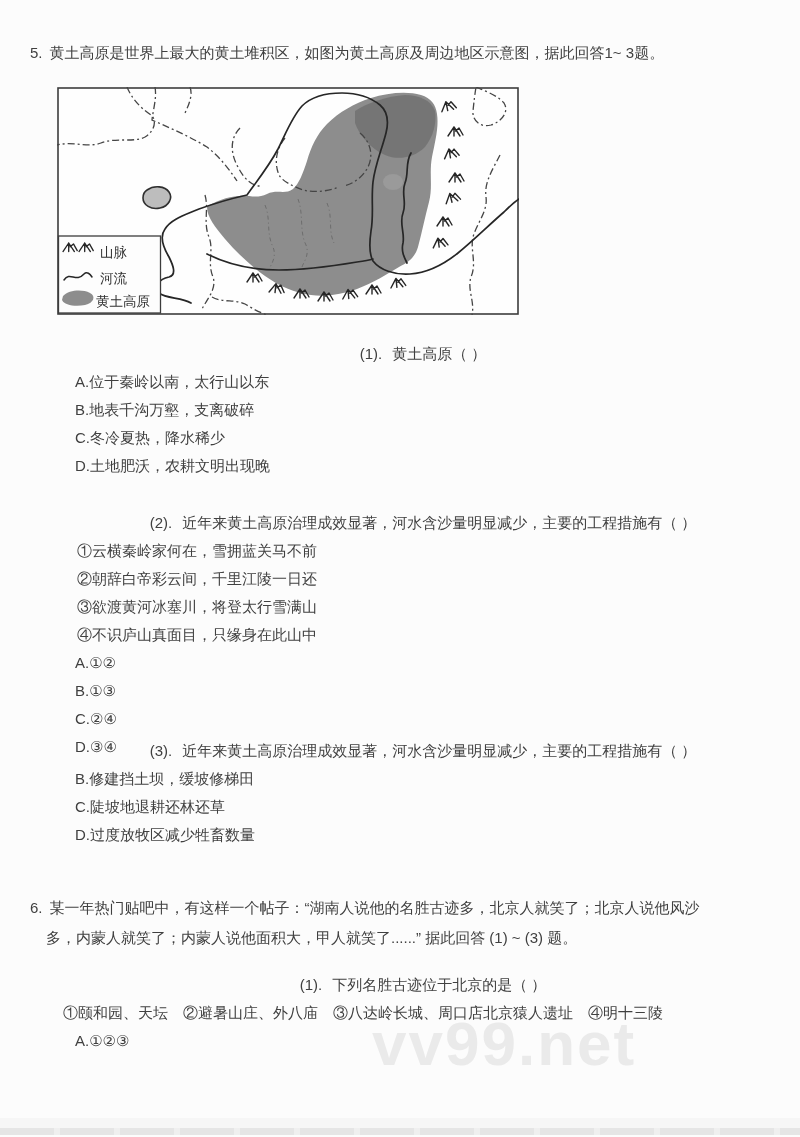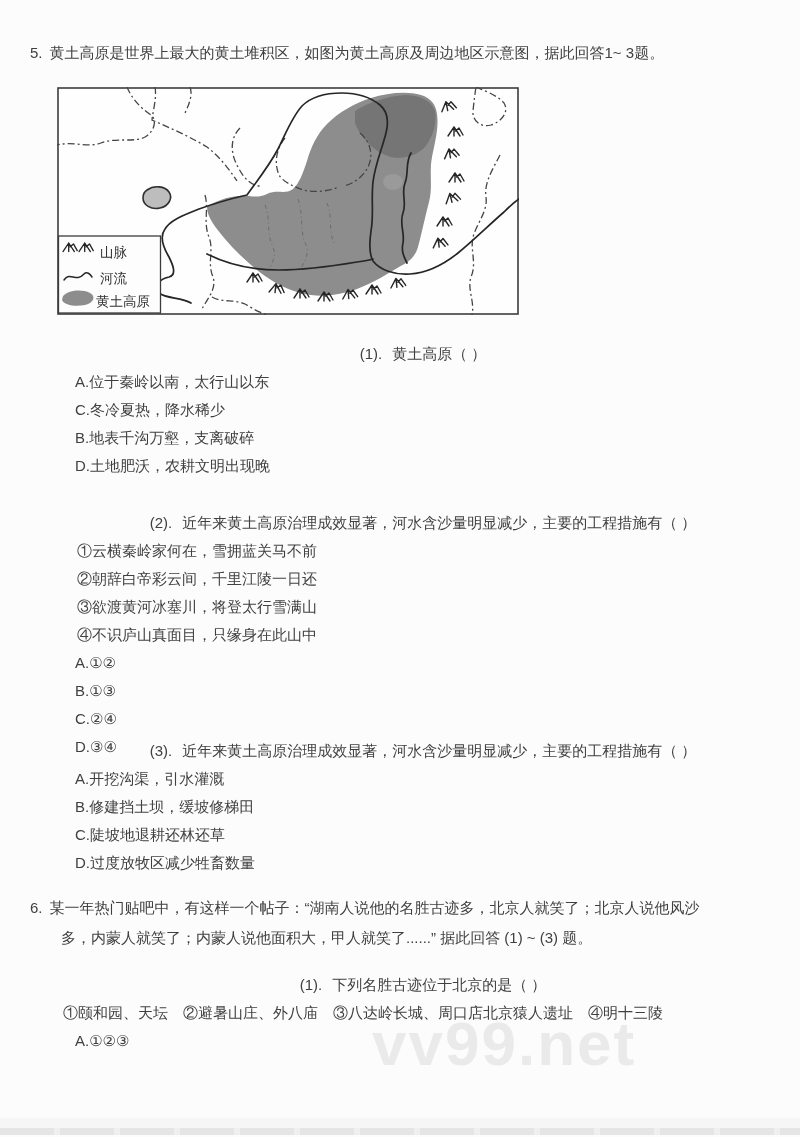--- a/index.html
+++ b/index.html
@@ -16,21 +16,21 @@
   .line { line-height:28px; white-space:pre; }
   .line30 { line-height:30px; white-space:pre; }
   .qtitle { left:0; top:42px; width:770px; padding-left:30px; line-height:22px; }
   .qnum { margin-right:7px; }
   .qlabel { margin-right:10px; }
   .pl-stem  { padding-left:46px;text-align:center; }
   .pl-opt   { padding-left:75px; }
   .pl-item  { padding-left:77px; }
   .pl-item6 { padding-left:63px; }
   .pl-n     { padding-left:30px; }
-  .pl-wrap  { padding-left:61px; }
+  .pl-wrap  { padding-left:46px; }
   .map-wrap { left:57px; top:87px; width:462px; height:228px; }
   .watermark {
     left:372px; top:1008px;
     font-size:62px; font-weight:bold; letter-spacing:2px;
     color:#eaeaea; user-select:none;
   }
   .bottom-bar {
     left:0; bottom:2px; width:800px; height:7px;
     background:repeating-linear-gradient(90deg,#e5e5e5 0 54px,#efefef 54px 60px);
   }
@@ -129,40 +129,39 @@
         <text x="43" y="196" font-size="13.5" fill="#2f2f2f">河流</text>
         <path d="M6,209 C12,203 25,202 33,206 C39,209 37,216 28,218 C18,220 7,218 5,213 Z" fill="#8d8d8d"></path>
         <text x="39" y="219" font-size="13.5" fill="#2f2f2f">黄土高原</text>
       </g>
     </svg>
   </div>
 
   <div class="abs" style="left:0; top:340px; width:800px;">
     <div class="line pl-stem"><span class="qlabel">(1).</span><span>黄土高原（ ）</span></div>
     <div class="line pl-opt">A.位于秦岭以南，太行山以东</div>
+    <div class="line pl-opt">B.地表千沟万壑，支离破碎</div>
     <div class="line pl-opt">C.冬冷夏热，降水稀少</div>
-    <div class="line pl-opt">B.地表千沟万壑，支离破碎</div>
     <div class="line pl-opt">D.土地肥沃，农耕文明出现晚</div>
   </div>
 
   <div class="abs" style="left:0; top:509px; width:800px;">
     <div class="line pl-stem"><span class="qlabel">(2).</span><span>近年来黄土高原治理成效显著，河水含沙量明显减少，主要的工程措施有（ ）</span></div>
     <div class="line pl-item">①云横秦岭家何在，雪拥蓝关马不前</div>
     <div class="line pl-item">②朝辞白帝彩云间，千里江陵一日还</div>
     <div class="line pl-item">③欲渡黄河冰塞川，将登太行雪满山</div>
     <div class="line pl-item">④不识庐山真面目，只缘身在此山中</div>
     <div class="line pl-opt">A.①②</div>
     <div class="line pl-opt">B.①③</div>
     <div class="line pl-opt">C.②④</div>
     <div class="line pl-opt">D.③④</div>
   </div>
 
   <div class="abs" style="left:0; top:737px; width:800px;">
     <div class="line pl-stem"><span class="qlabel">(3).</span><span>近年来黄土高原治理成效显著，河水含沙量明显减少，主要的工程措施有（ ）</span></div>
-    <div class="line pl-opt">A.开挖沟渠，引水灌溉</div>
     <div class="line pl-opt">B.修建挡土坝，缓坡修梯田</div>
     <div class="line pl-opt">C.陡坡地退耕还林还草</div>
     <div class="line pl-opt">D.过度放牧区减少牲畜数量</div>
   </div>
 
   <div class="abs" style="left:0; top:893px; width:800px;">
     <div class="line30 pl-n"><span class="qnum">6.</span><span>某一年热门贴吧中，有这样一个帖子：“湖南人说他的名胜古迹多，北京人就笑了；北京人说他风沙</span></div>
     <div class="line30 pl-wrap">多，内蒙人就笑了；内蒙人说他面积大，甲人就笑了......” 据此回答 (1) ~ (3) 题。</div>
   </div>
 

